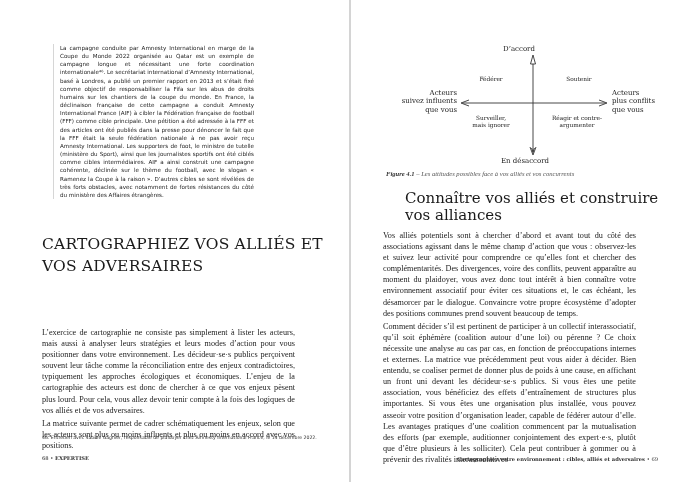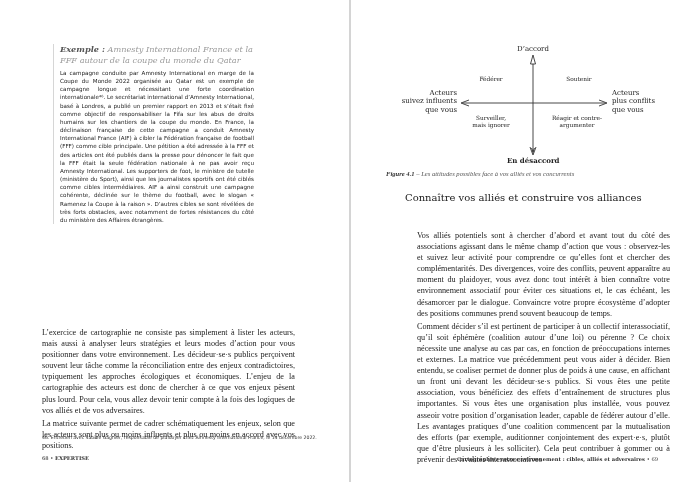--- a/index.html
+++ b/index.html
@@ -24,32 +24,32 @@
   .folio-right { position:absolute; right:42px; top:456px; font-family:"DejaVu Serif", serif; font-size:5.2px; color:#333; }
   .folio-right b { font-weight:bold; }
 
   
   .diagram { position:absolute; left:0; top:0; width:349px; height:180px; }
   .dlabel { position:absolute; font-family:"DejaVu Serif", serif; font-size:5.8px; line-height:7.2px; color:#222; text-align:center; white-space:nowrap; }
   .dlabel.big { font-size:7px; line-height:8.4px; }
   .caption { position:absolute; left:386px; top:170px; font-family:"Liberation Serif", serif; font-style:italic; font-size:6.6px; color:#555; }
   .caption b { color:#333; }
 
-  .h2 { position:absolute; left:405px; top:190px; width:280px; font-family:"DejaVu Serif", serif; font-size:10px; line-height:16.5px; color:#1a1a1a; margin:0; font-weight:normal; }
-  .body-right { position:absolute; left:417px; top:230px; width:253px; }
+  .h2 { position:absolute; left:405px; top:190px; width:280px; font-family:"DejaVu Serif", serif; font-size:15px; line-height:16.5px; color:#1a1a1a; margin:0; font-weight:normal; }
+  .body-right { position:absolute; left:383px; top:230px; width:253px; }
 </style>
 </head>
 <body>
 
 <div class="page left">
   <div class="example-box">
-    <p class="example-title"><b>Exemple :</b><span> Amnesty International France et la FFF autour de la coupe du monde du Qatar</span></p>
     <p class="example-body">La campagne conduite par Amnesty International en marge de la Coupe du Monde 2022 organisée au Qatar est un exemple de campagne longue et nécessitant une forte coordination internationale⁴⁶. Le secrétariat international d’Amnesty International, basé à Londres, a publié un premier rapport en 2013 et s’était fixé comme objectif de responsabiliser la Fifa sur les abus de droits humains sur les chantiers de la coupe du monde. En France, la déclinaison française de cette campagne a conduit Amnesty International France (AIF) à cibler la Fédération française de football (FFF) comme cible principale. Une pétition a été adressée à la FFF et des articles ont été publiés dans la presse pour dénoncer le fait que la FFF était la seule fédération nationale à ne pas avoir reçu Amnesty International. Les supporters de foot, le ministre de tutelle (ministère du Sport), ainsi que les journalistes sportifs ont été ciblés comme cibles intermédiaires. AIF a ainsi construit une campagne cohérente, déclinée sur le thème du football, avec le slogan « Ramenez la Coupe à la raison ». D’autres cibles se sont révélées de très forts obstacles, avec notamment de fortes résistances du côté du ministère des Affaires étrangères.</p>
   </div>
 
+  <h1 class="h1">CARTOGRAPHIEZ VOS ALLIÉS ET VOS ADVERSAIRES</h1>
 
   <div class="body-left">
     <p class="para">L’exercice de cartographie ne consiste pas simplement à lister les acteurs, mais aussi à analyser leurs stratégies et leurs modes d’action pour vous positionner dans votre environnement. Les décideur·se·s publics perçoivent souvent leur tâche comme la réconciliation entre des enjeux contradictoires, typiquement les approches écologiques et économiques. L’enjeu de la cartographie des acteurs est donc de chercher à ce que vos enjeux pèsent plus lourd. Pour cela, vous allez devoir tenir compte à la fois des logiques de vos alliés et de vos adversaires.</p>
     <p class="para">La matrice suivante permet de cadrer schématiquement les enjeux, selon que les acteurs sont plus ou moins influents et plus ou moins en accord avec vos positions.</p>
   </div>
 
   <div class="footnote">46. Entretien avec Sabine Gagnier, responsable de plaidoyer chez Amnesty International France, le 14 décembre 2022.</div>
   <div class="folio-left"><span>68</span><span> • </span><b>EXPERTISE</b></div>
 </div>
 
@@ -68,22 +68,22 @@
 
         <path d="M179 147 L182 155 L185 147"></path>
         <path d="M180.5 148 L182 152 L183.5 148"></path>
 
         <path d="M118 100 L110 103 L118 106"></path>
 
         <path d="M248 100 L256 103 L248 106"></path>
       </g>
     </svg>
 
-    <div class="dlabel big" style="left:160px;top:45px;width:44px;">D’accord</div>
-    <div class="dlabel big" style="left:156px;top:157px;width:52px;font-weight:bold;">En désaccord</div>
+    <div class="dlabel big" style="left:146px;top:45px;width:44px;">D’accord</div>
+    <div class="dlabel big" style="left:148px;top:157px;width:52px;">En désaccord</div>
 
     <div class="dlabel big" style="left:40px;top:89px;width:66px;text-align:right;">
       <div>Acteurs</div>
       <div>suivez influents</div>
       <div>que vous</div>
     </div>
     <div class="dlabel big" style="left:261px;top:89px;width:66px;text-align:left;">
       <div>Acteurs</div>
       <div>plus conflits</div>
       <div>que vous</div>

